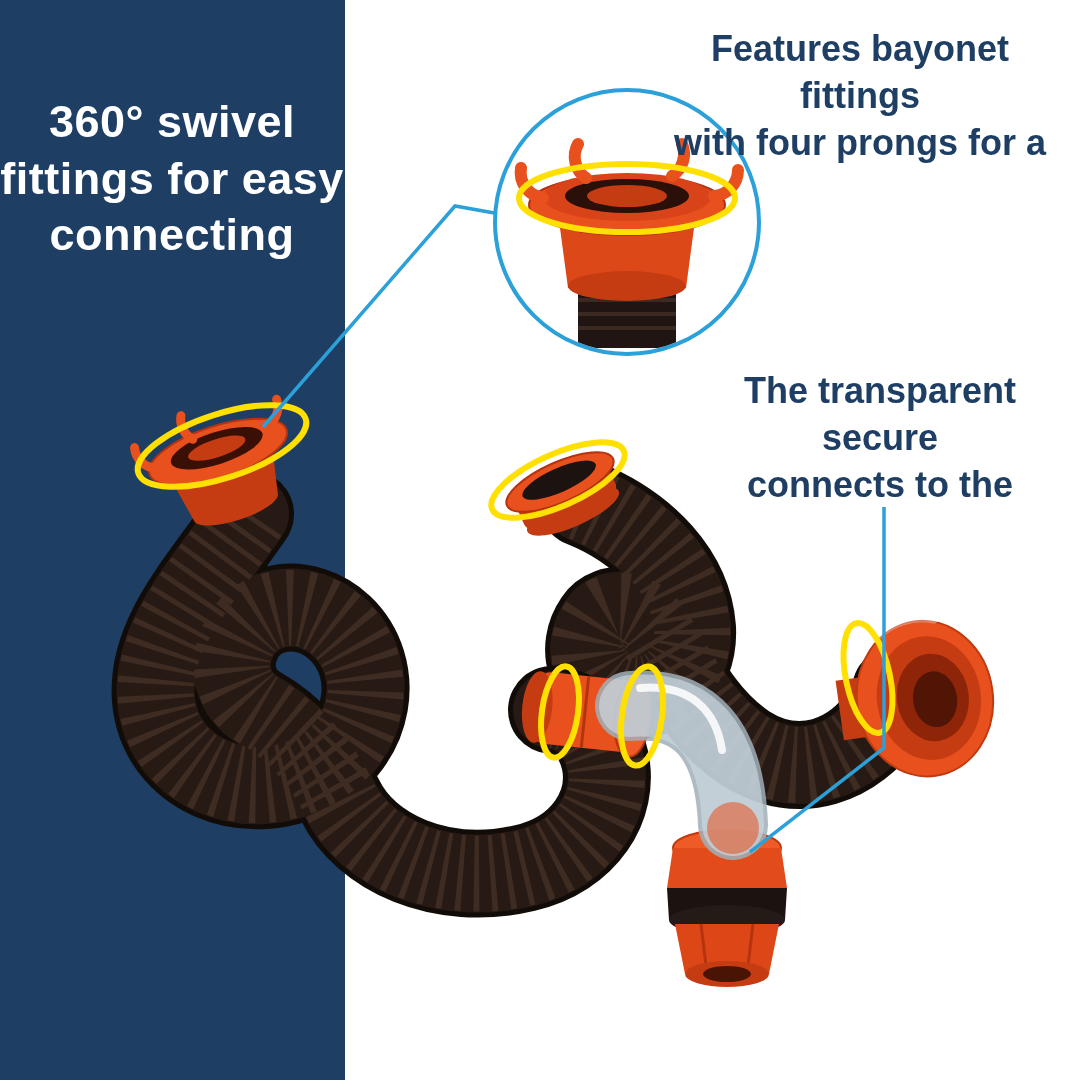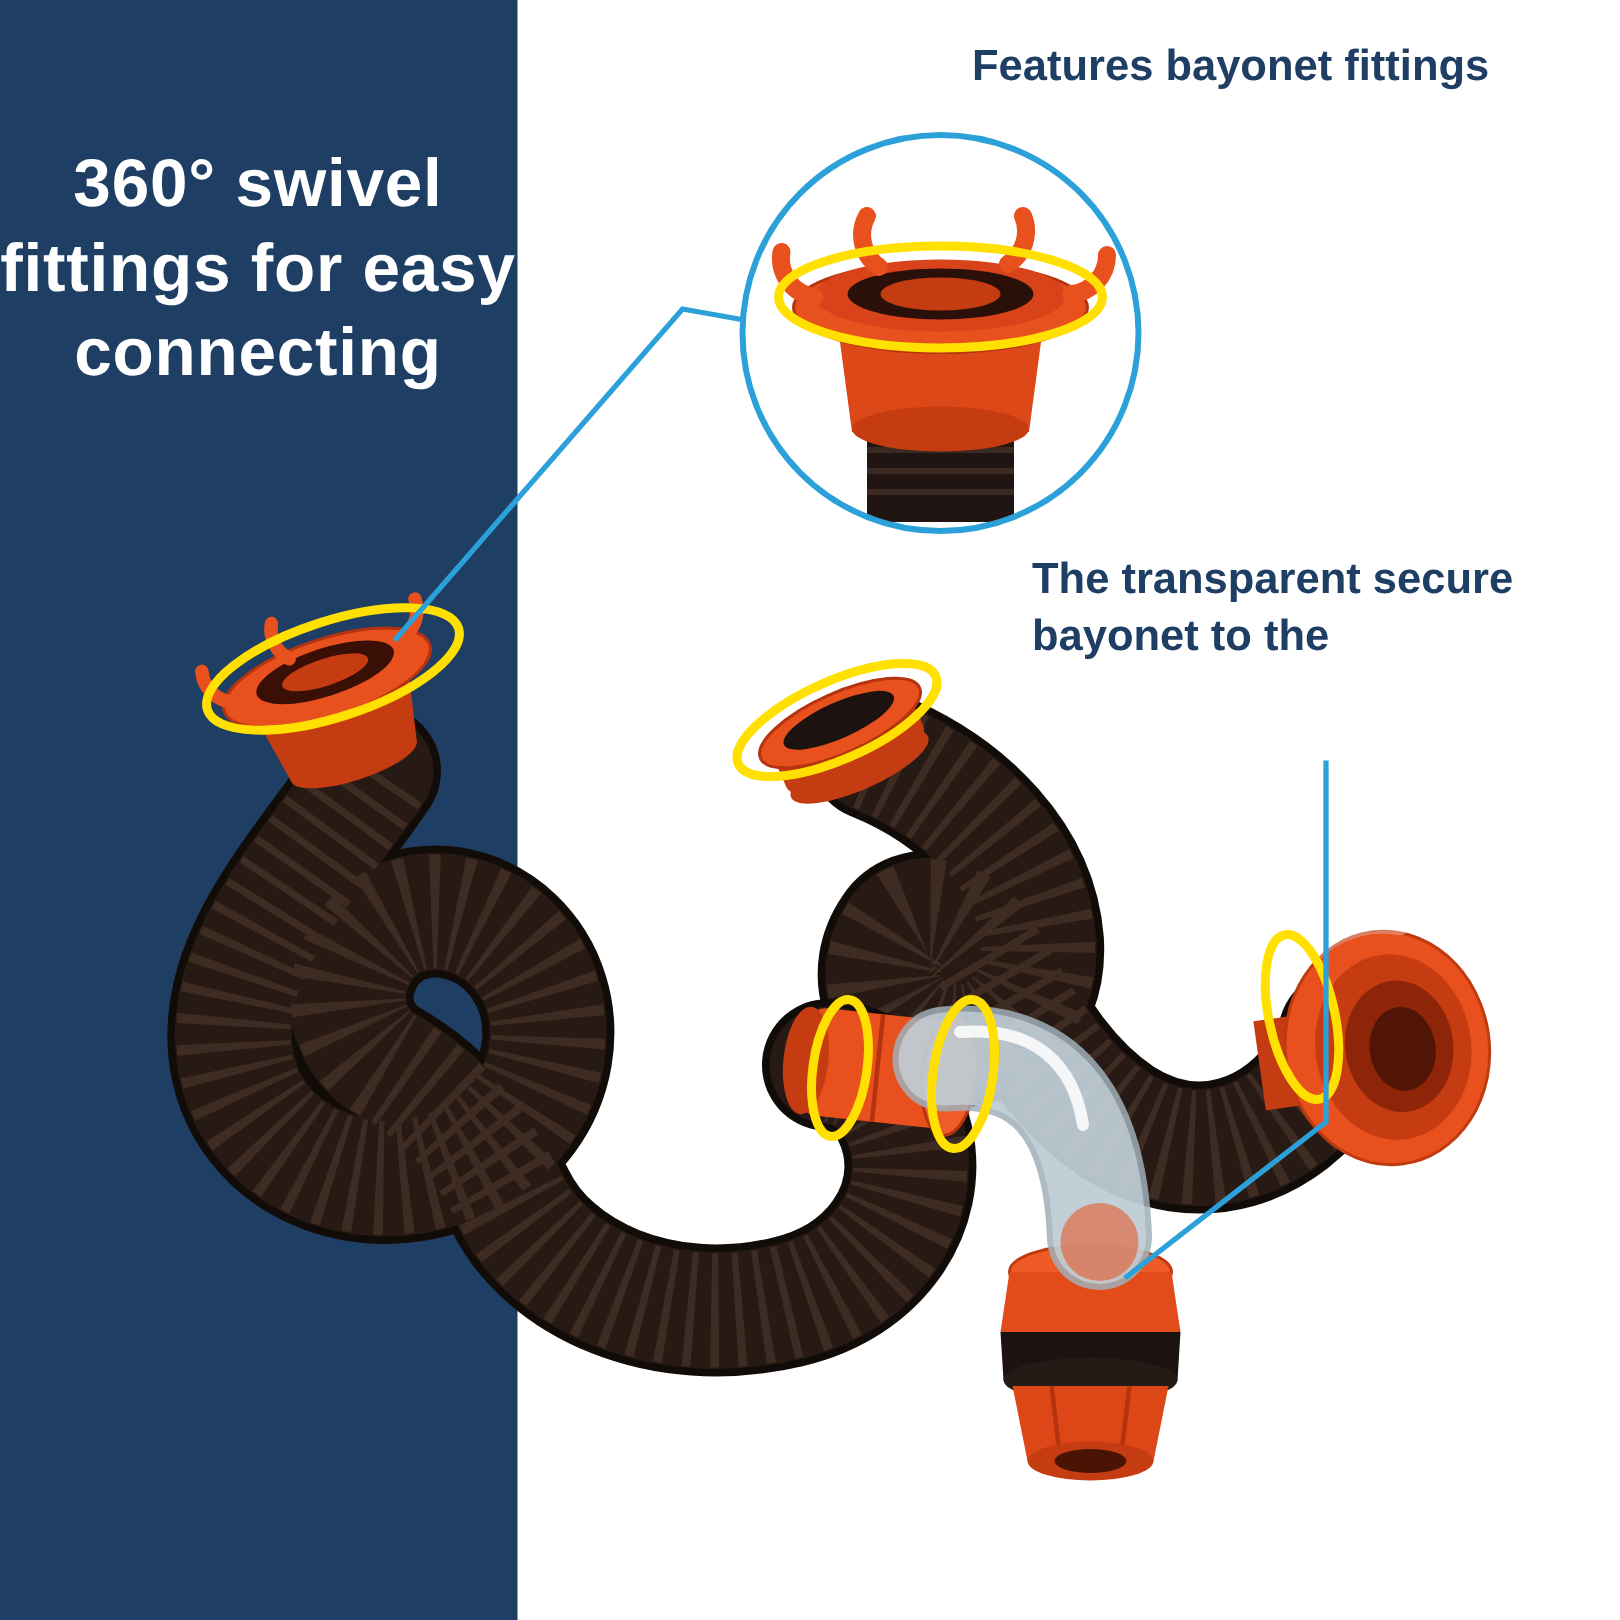--- a/index.html
+++ b/index.html
@@ -1,22 +1,22 @@
 <!DOCTYPE html>
 <html style="--navy: #1e3e64; --accent-blue: #2ba0d9; --highlight-yellow: #ffe000; --orange: #e8501d; --orange-dark: #c63c12; --orange-deep: #8e2408; --hose: #271a14; --hose-ridge: #553d2f;"><head>
 <meta charset="utf-8">
 <style>
   html,body{margin:0;padding:0}
   .stage{position:relative;width:1080px;height:1080px;background:#ffffff;overflow:hidden;
          font-family:"Liberation Sans",sans-serif}
   .left-band{position:absolute;left:0;top:0;width:345px;height:1080px;background:var(--navy,#1e3e64)}
   .left-text{position:absolute;left:-10px;top:94px;width:364px;text-align:center;color:#ffffff;
              font-weight:700;font-size:45px;line-height:1.26;letter-spacing:.5px}
-  .callout{position:absolute;color:var(--navy,#1e3e64);font-weight:700;
-           font-size:29px;line-height:1.3}
+  .callout{position:absolute;text-align:center;color:var(--navy,#1e3e64);font-weight:700;
+           font-size:36px;line-height:1.3}
   .callout-bayonet{left:648px;top:26px;width:424px}
   .callout-elbow{left:688px;top:368px;width:384px}
   svg.art{position:absolute;left:0;top:0}
   .hose-under{fill:none;stroke:#120c09;stroke-width:88;stroke-linecap:round}
   .hose-main{fill:none;stroke:var(--hose,#271a14);stroke-width:78;stroke-linecap:round}
   .hose-ridge{fill:none;stroke:var(--hose-ridge,#553d2f);stroke-width:76;stroke-linecap:butt;
               stroke-dasharray:5 11;opacity:.5}
   .ring{fill:none;stroke:var(--highlight-yellow,#ffe000);stroke-width:6}
   .callout-line{fill:none;stroke:var(--accent-blue,#2ba0d9);stroke-width:3.5}
   .orange{fill:var(--orange,#e8501d)}
@@ -133,20 +133,21 @@
   </svg>
 
   <div class="left-text">
     <div>360° swivel</div>
     <div>fittings for easy</div>
     <div>connecting</div>
   </div>
 
   <div class="callout callout-bayonet">
     <div>Features bayonet fittings</div>
+    <div>with four prongs for a</div>
   </div>
 
   <div class="callout callout-elbow">
     <div>The transparent secure</div>
-    <div>bayonet to the</div>
+    <div>connects to the</div>
   </div>
 
 </div>
 
 </body></html>

